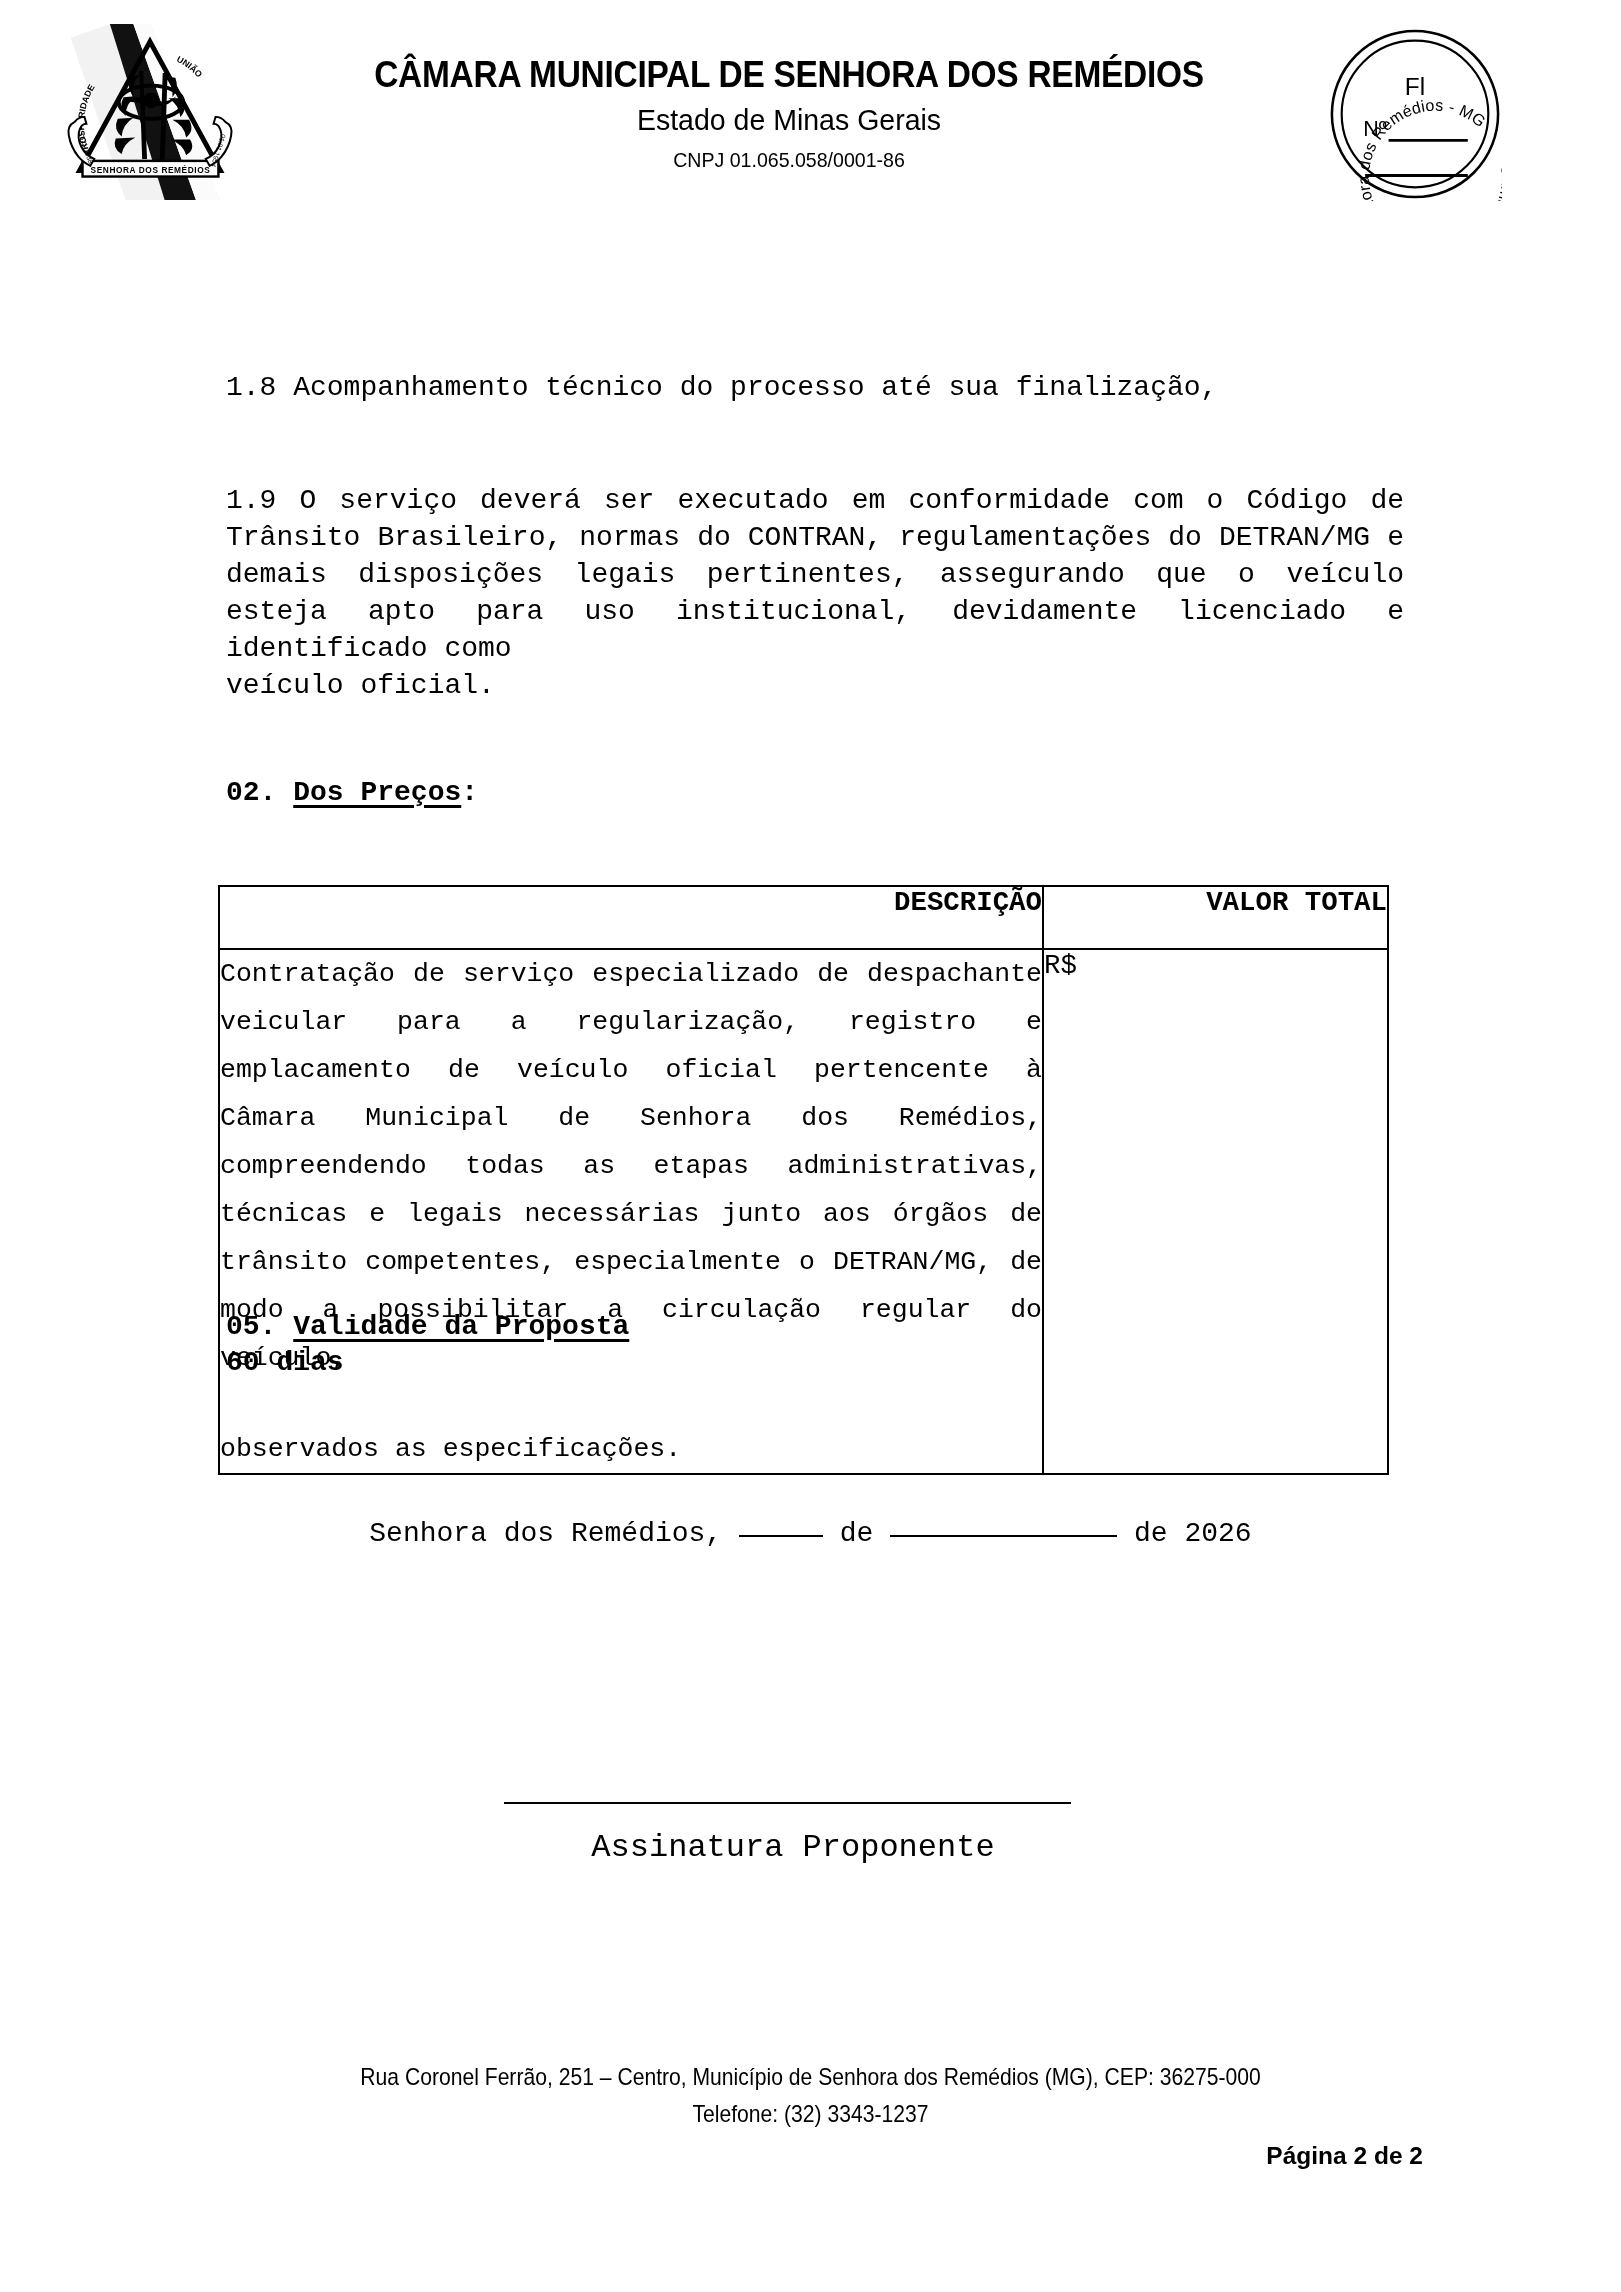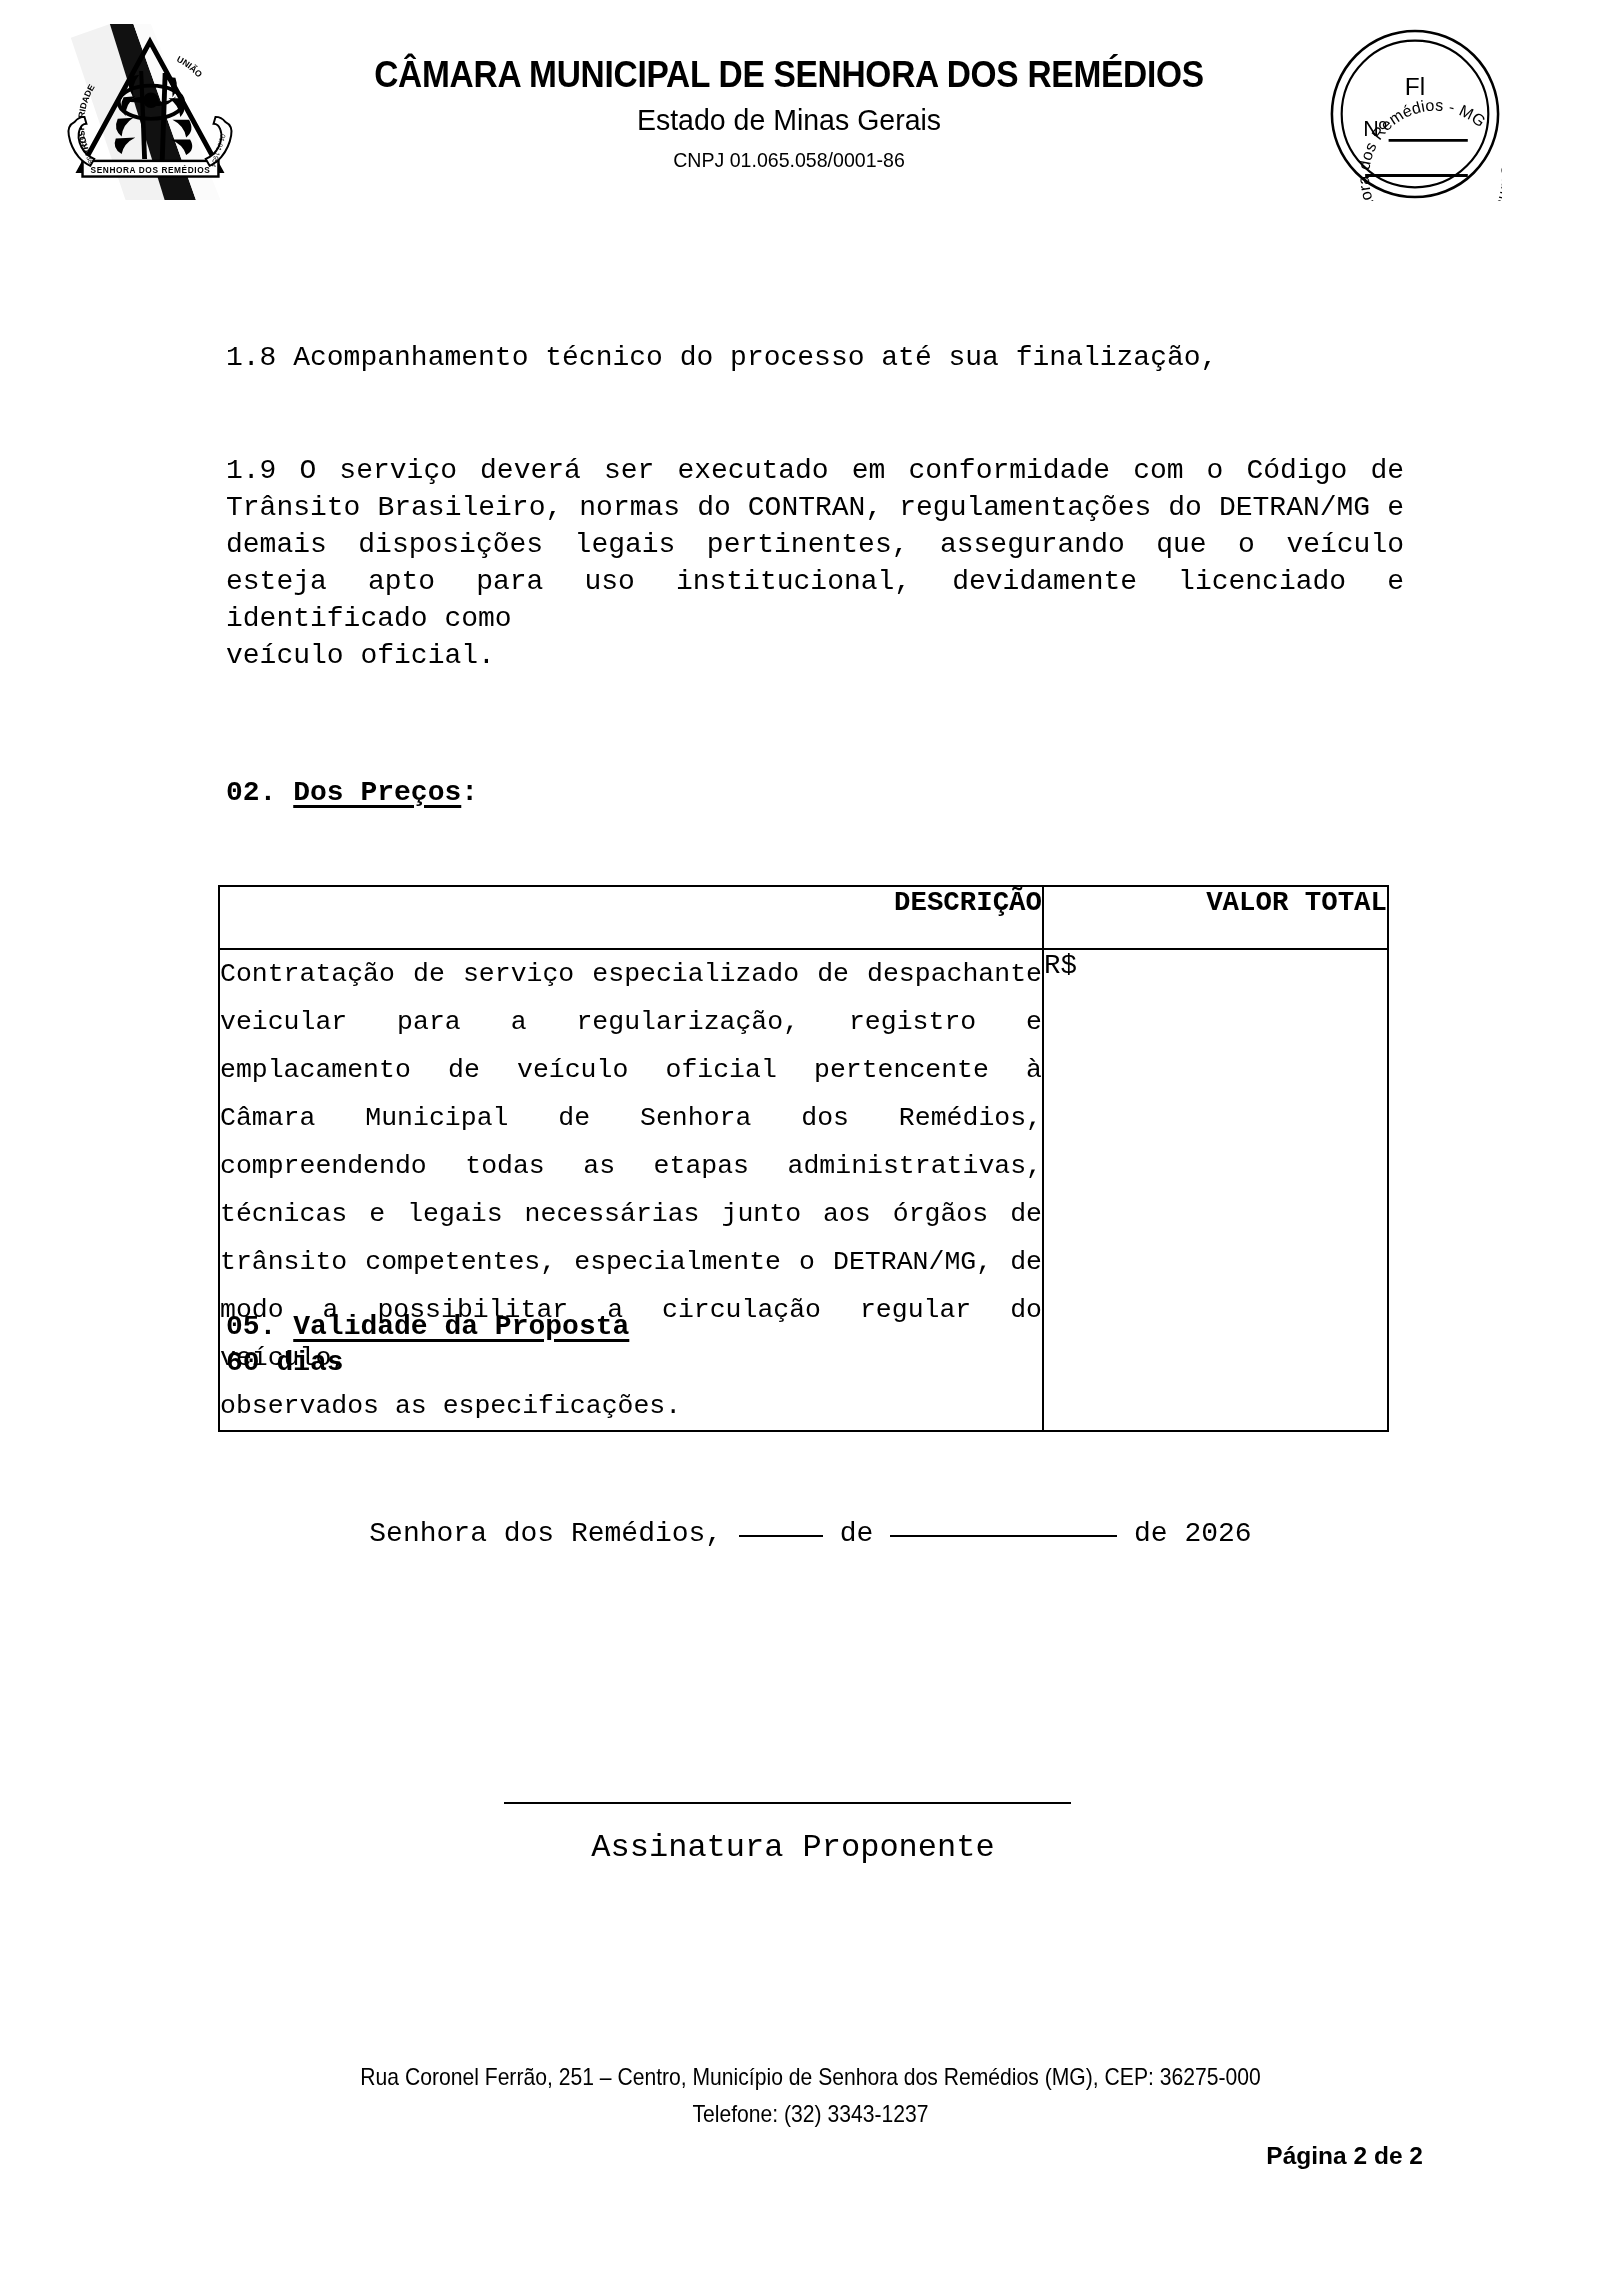--- a/index.html
+++ b/index.html
@@ -86,20 +86,21 @@
   }
   .para {
     position: absolute;
     left: 226px;
     width: 1178px;
     font-size: 28px;
     line-height: 37px;
     text-align: justify;
     text-justify: inter-word;
     letter-spacing: 0px;
+    margin-top: 30px;
   }
   .para .lastline { display: block; }
 
   .sec-heading {
     position: absolute;
     left: 226px;
     font-size: 28px;
     font-weight: bold;
     line-height: 37px;
     white-space: nowrap;
@@ -143,21 +144,21 @@
   .col-desc { width: 824px; }
   .col-val  { width: 345px; }
 
   .td-desc {
     font-size: 26.5px;
     line-height: 48px;
     text-align: justify;
     text-justify: inter-word;
     padding: 5.9px 9.8px 7.8px 9.8px;
   }
-  .td-desc .lastline { display: block; }
+  .td-desc .lastline { display: block; margin-top: 43px; }
   .td-val {
     font-size: 27.4px;
     vertical-align: middle;
     padding-left: 11.8px;
   }
 
   
   .date-line {
     position: absolute;
     left: 0;

